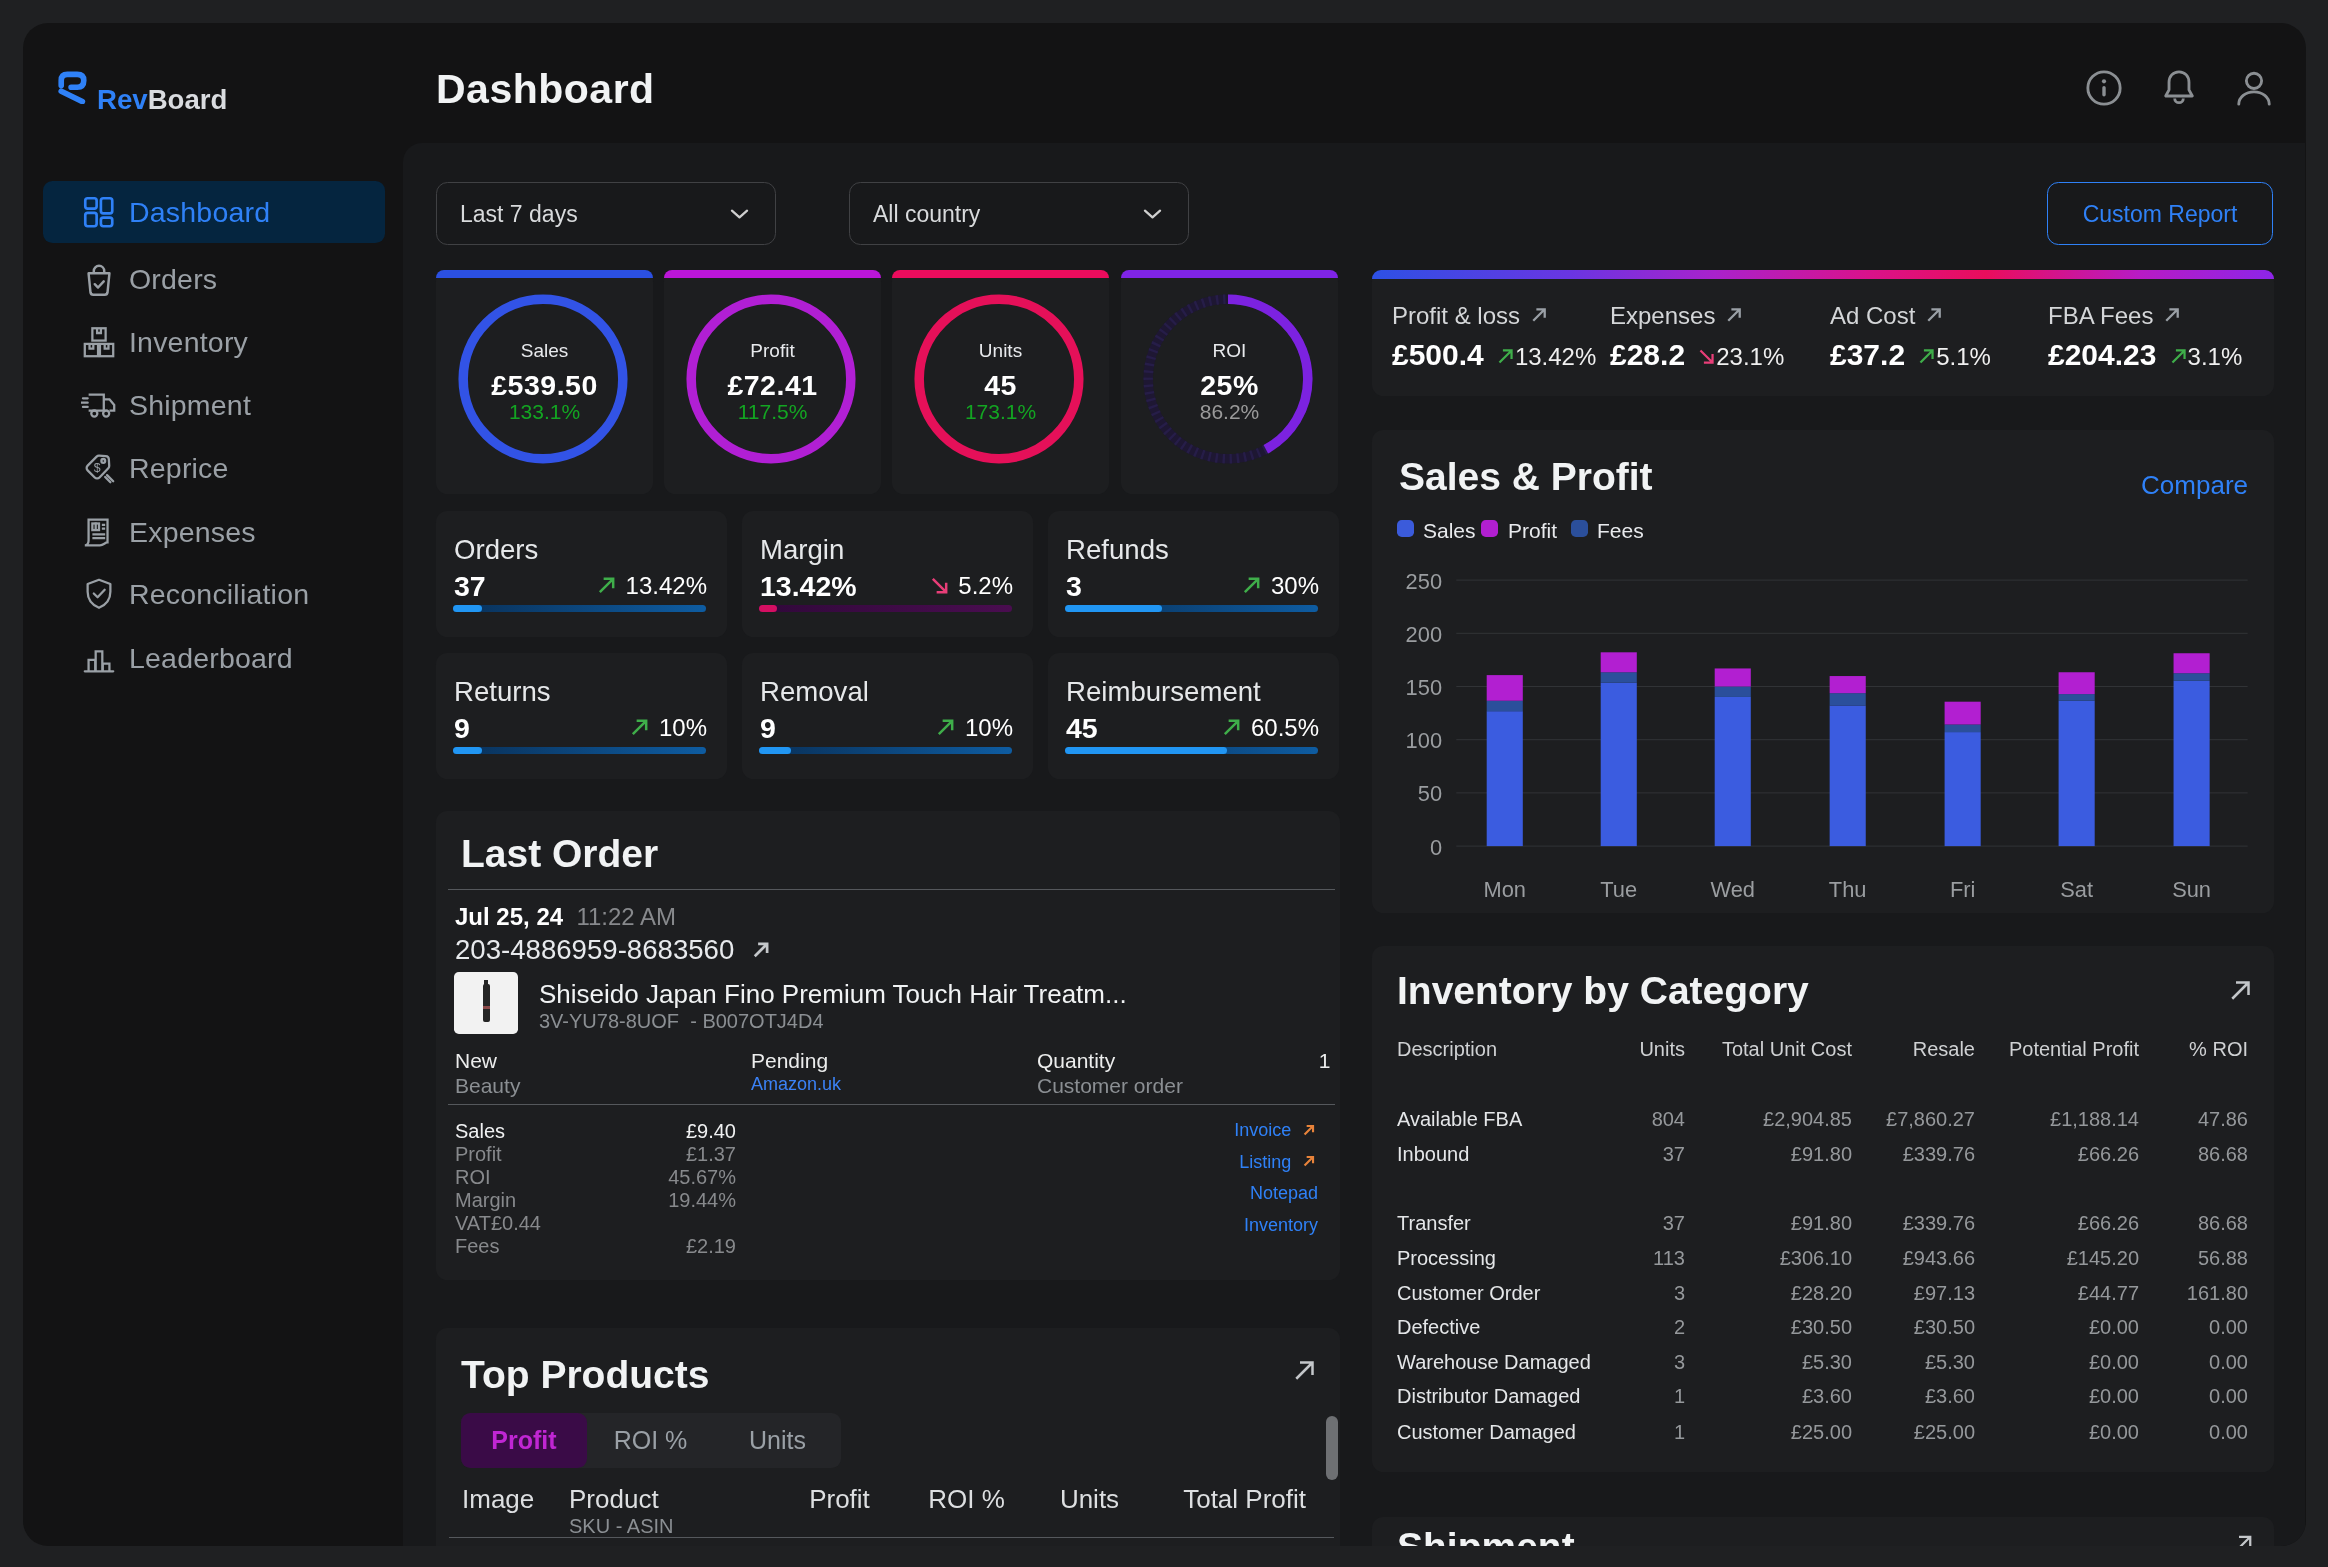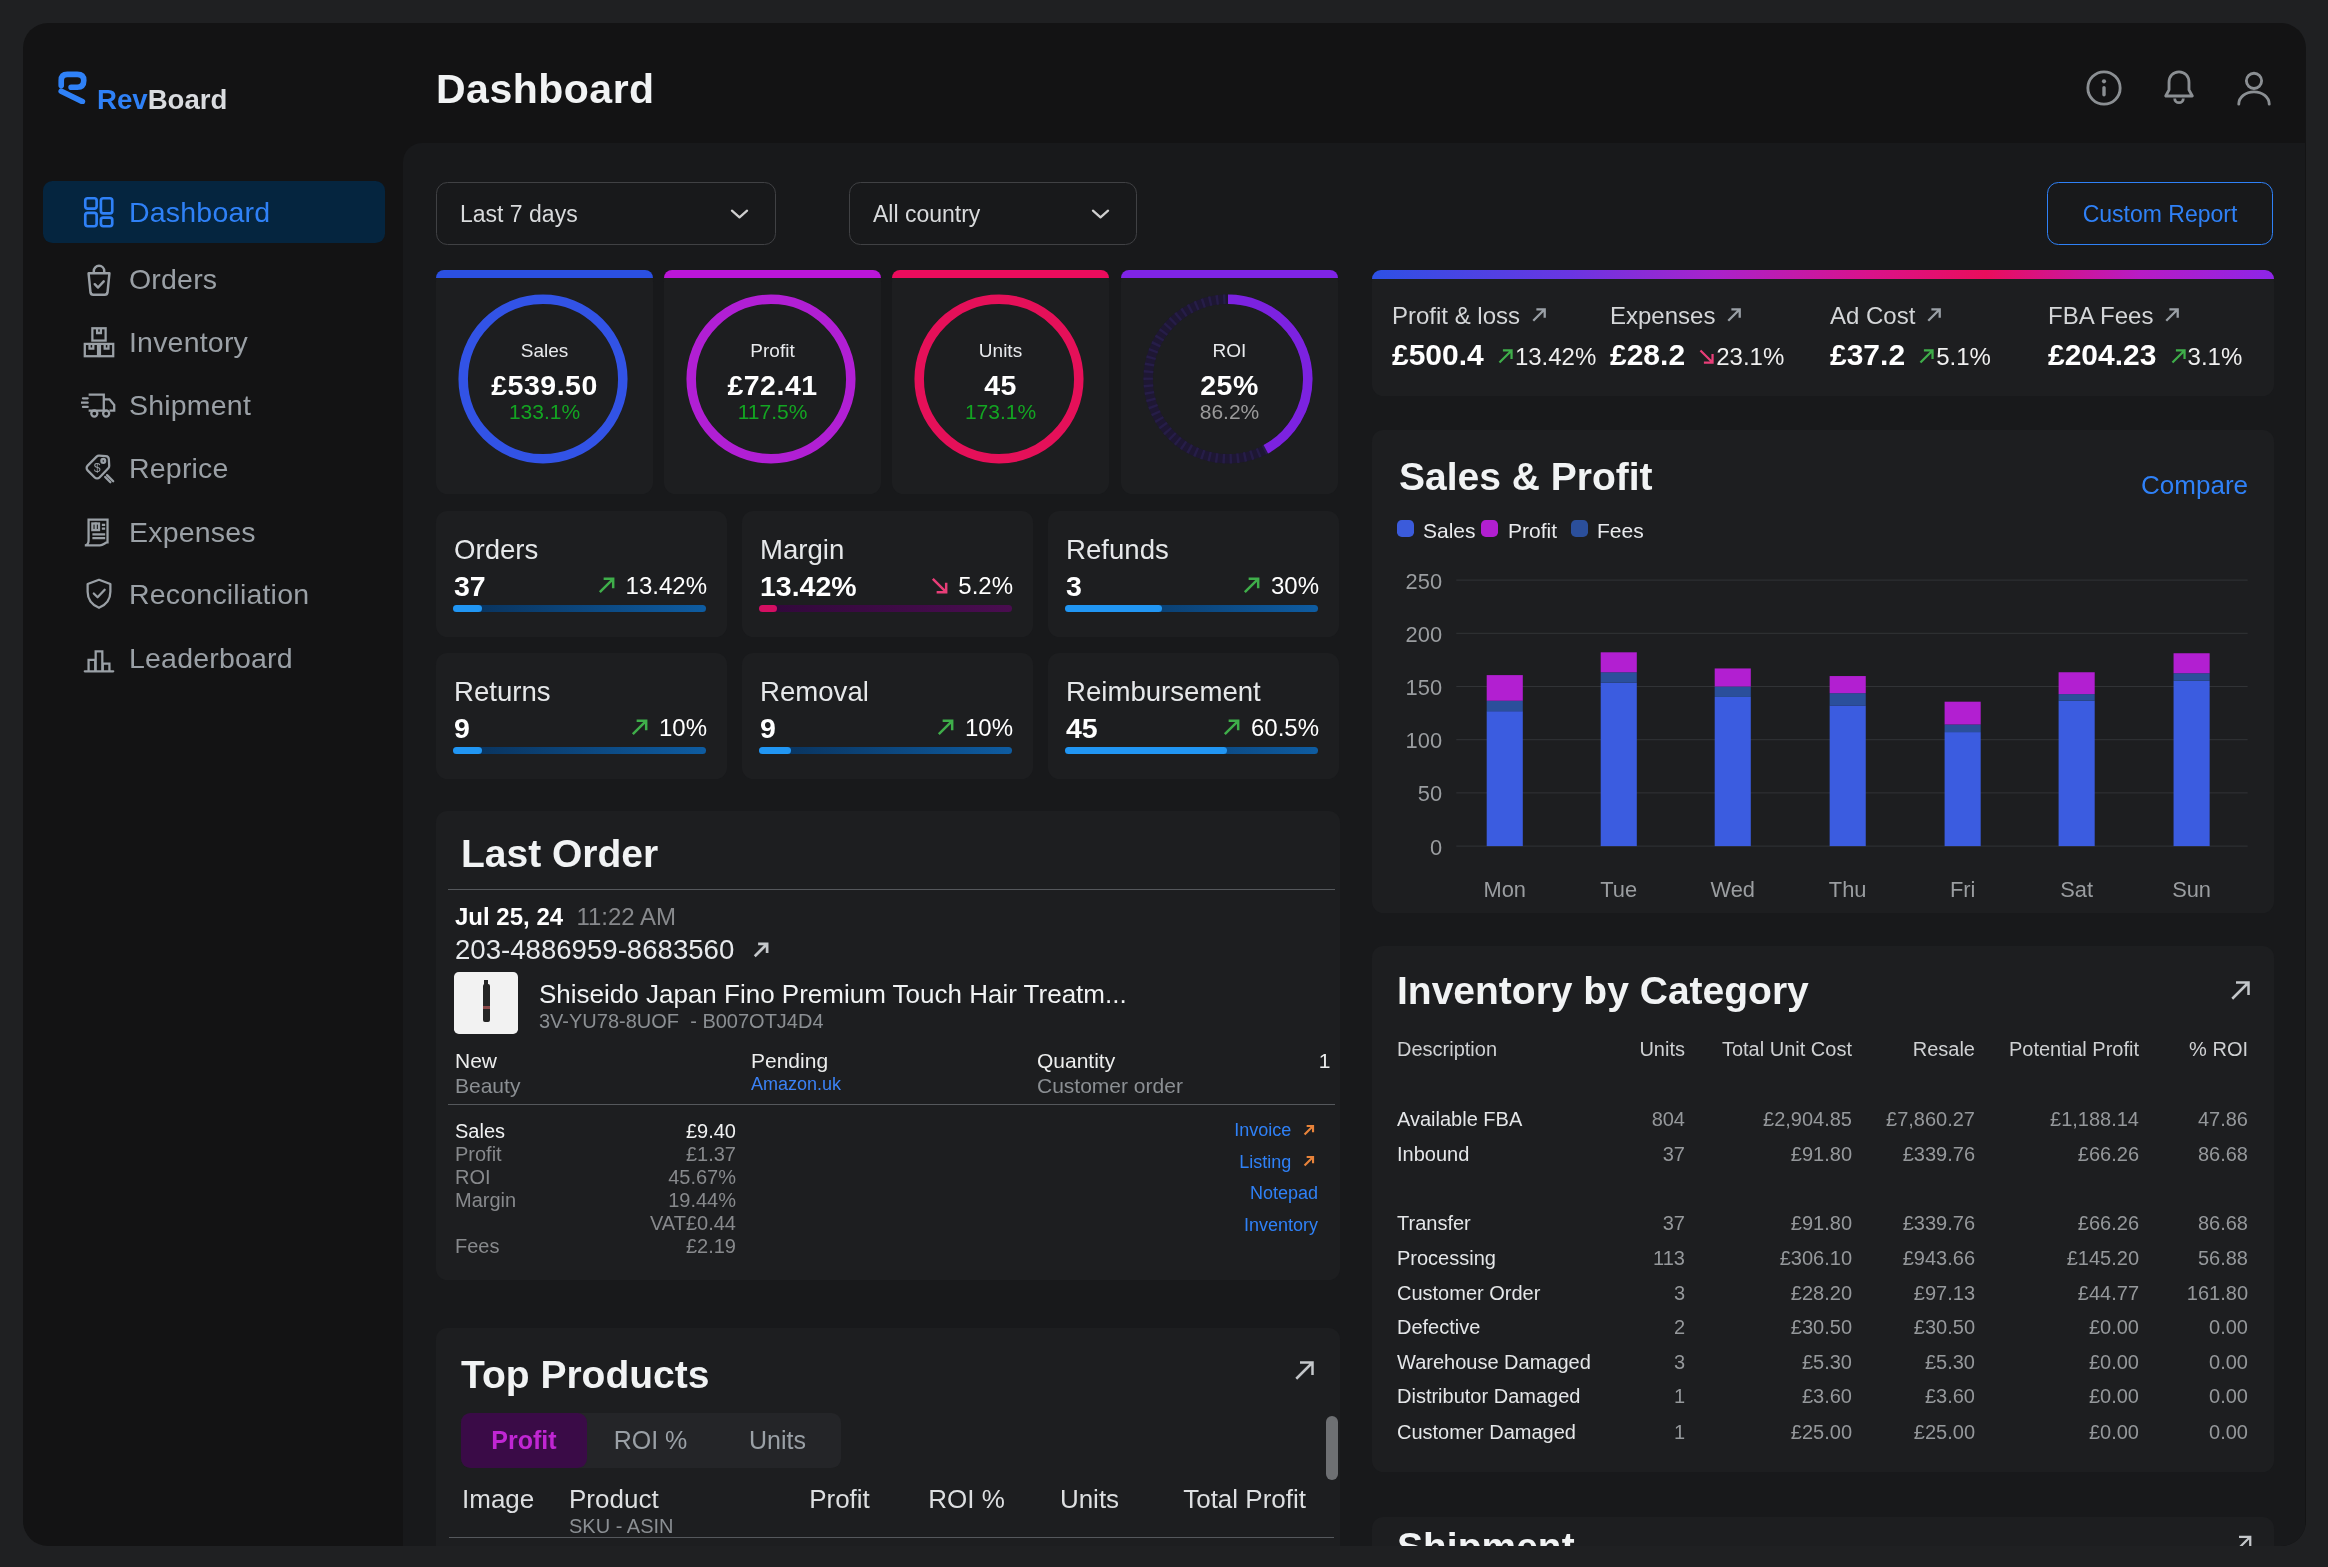--- a/index.html
+++ b/index.html
@@ -162,21 +162,21 @@
     </svg>
     <div class="lb">Leaderboard</div>
   </div>
 
   <div class="abs" style="left:413px;top:159px;width:340px;height:63px;border:1.9px solid #404144;border-radius:11.4px;">
     <div style="position:absolute;left:23px;top:50%;transform:translateY(-50%);font-size:23px;color:#d8dadc;">Last 7 days</div>
     <svg style="position:absolute;right:25px;top:23px;" width="21" height="17" viewBox="0 0 22 18">
           <path d="M3 5 l8 7 l8 -7" fill="none" stroke="#cfcfcf" stroke-width="2.4" stroke-linecap="round" stroke-linejoin="round"></path>
         </svg>
   </div>
-  <div class="abs" style="left:826px;top:159px;width:288px;height:63px;border:1.9px solid #404144;border-radius:11.4px;text-decoration:underline;">
+  <div class="abs" style="left:826px;top:159px;width:340px;height:63px;border:1.9px solid #404144;border-radius:11.4px;text-decoration:underline;">
     <div style="position:absolute;left:23px;top:50%;transform:translateY(-50%);font-size:23px;color:#d8dadc;">All country</div>
     <svg style="position:absolute;right:25px;top:23px;" width="21" height="17" viewBox="0 0 22 18">
           <path d="M3 5 l8 7 l8 -7" fill="none" stroke="#cfcfcf" stroke-width="2.4" stroke-linecap="round" stroke-linejoin="round"></path>
         </svg>
   </div>
   <div class="abs" style="left:2024px;top:159px;width:226px;height:63px;border:1.9px solid #2f81f7;border-radius:11.4px;">
     <div style="position:absolute;left:0;width:100%;text-align:center;top:50%;transform:translateY(-50%);font-size:23px;color:#2f81f7;">Custom Report</div>
   </div>
 
   <div class="card gc" style="left:413px;top:247px;">
@@ -316,21 +316,21 @@
             <span>£1.37</span>
           </div>
       <div style="display:flex;justify-content:space-between;">
             <span>ROI</span>
             <span>45.67%</span>
           </div>
       <div style="display:flex;justify-content:space-between;">
             <span>Margin</span>
             <span>19.44%</span>
           </div>
-      <div style="display:flex;justify-content:flex-end;">
+      <div style="display:flex;justify-content:flex-start;">
             <span>VAT</span>
             <span>£0.44</span>
           </div>
       <div style="display:flex;justify-content:space-between;">
             <span>Fees</span>
             <span>£2.19</span>
           </div>
     </div>
 
     <div class="abs" style="right:22px;top:309px;width:209px;text-align:right;font-size:18px;line-height:21px;color:#2f81f7;">

